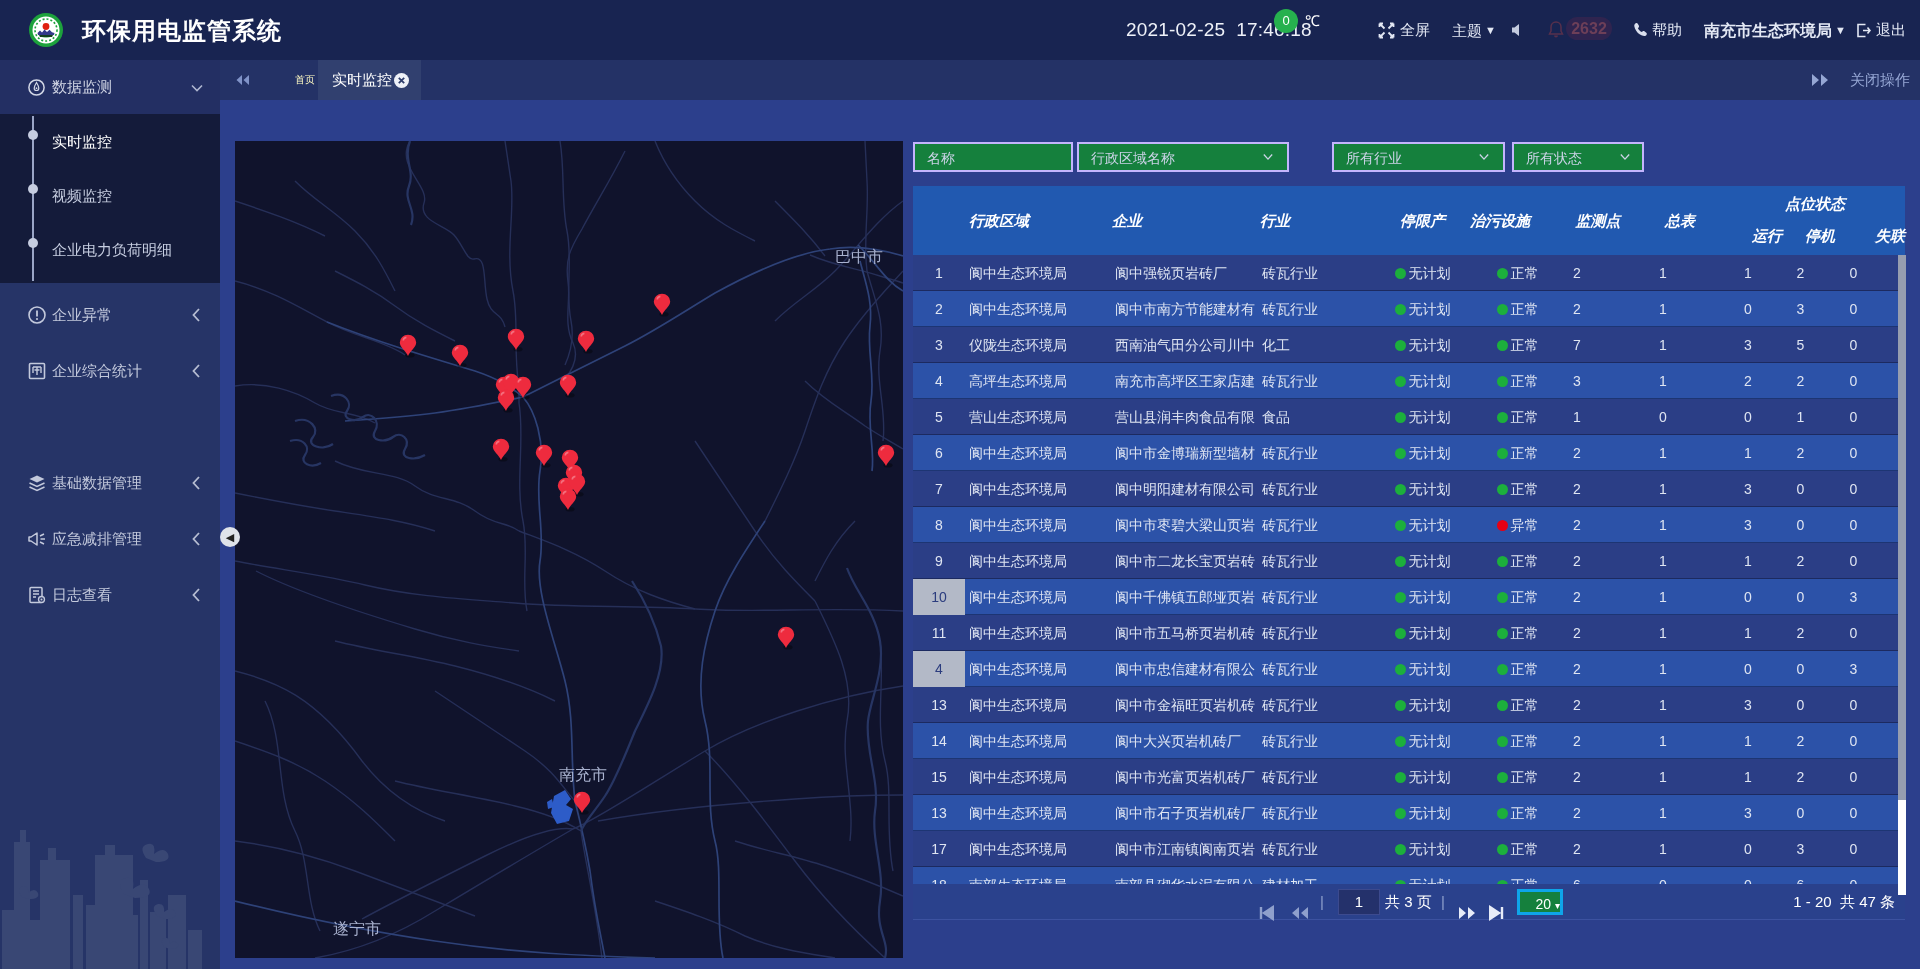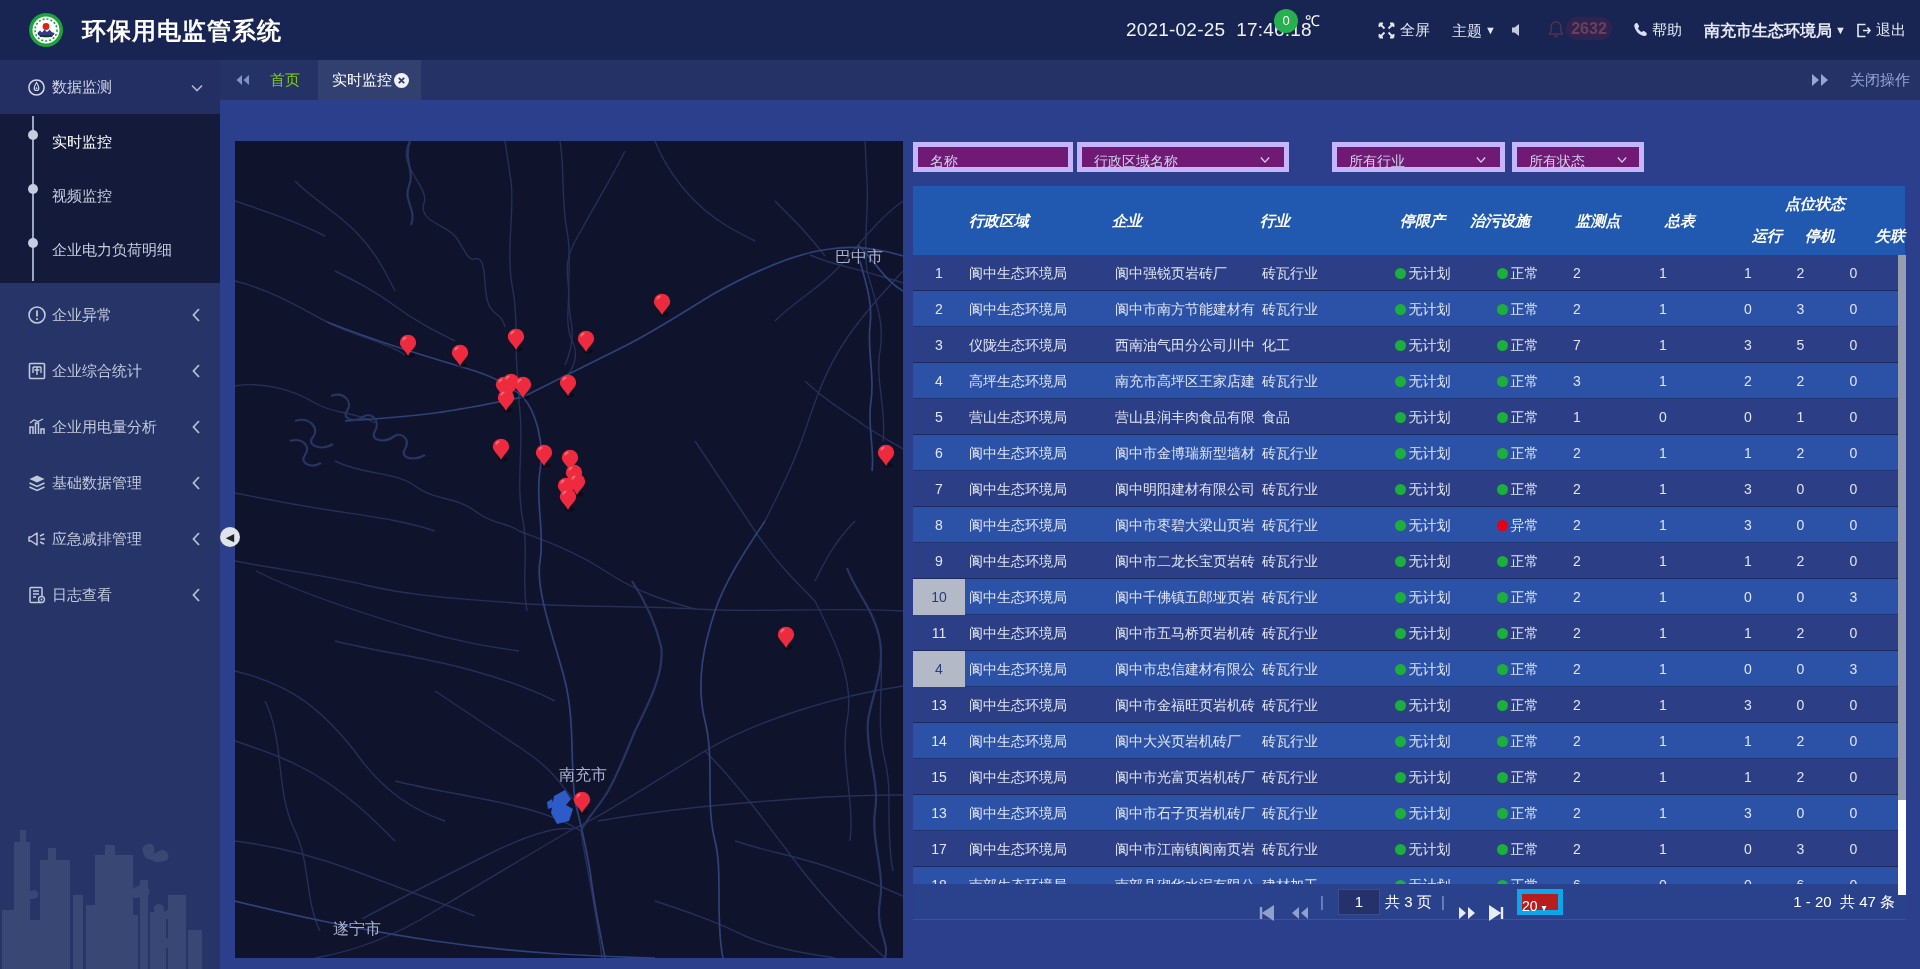--- a/index.html
+++ b/index.html
@@ -24,21 +24,21 @@
 #tabbar { position:absolute; left:220px; top:60px; width:1700px; height:40px; background:#243266; z-index:10; }
 
 #stats { position:absolute; left:220px; top:100px; width:1700px; height:42px; background:#2c3f8c; color:#fff; font-size:14px; }
 #stats span { position:absolute; top:13px; white-space:nowrap; }
 
 
 #map { position:absolute; left:235px; top:141px; width:668px; height:817px; background:#10132c; z-index:5; }
 
 
 #panel { position:absolute; left:913px; top:142px; width:992px; height:778px; z-index:6; }
-.filter-box { position:absolute; top:0; height:30px; background:#701a75; border:5px solid #c4b5fd; color:#ccd3e8; font-size:14px; line-height:28px; }
+.filter-box { position:absolute; top:0; height:30px; background:#15803d; border:2px solid #c4b5fd; color:#ccd3e8; font-size:14px; line-height:28px; }
 .filter-box .ph { padding-left:12px; }
 .fchev { position:absolute; top:8px; right:12px; width:10px; height:10px; }
 
 #thead { position:absolute; left:0; top:44px; width:992px; height:69px; background:#2159b0; color:#fff; font-size:15px; font-weight:bold; }
 .th { position:absolute; white-space:nowrap;font-style:italic; }
 #tbody { position:absolute; left:0; top:113px; width:992px; height:629px; overflow:hidden; }
 .row { position:relative; width:992px; height:36px; box-shadow:inset 0 -1px 0 rgba(10,18,50,0.45); }
 .row.odd { background:#2b3e86; }
 .row.even { background:#2c52a8; }
 .cell { position:absolute; top:0; height:36px; line-height:36px; color:#dfe5f2; font-size:14px; white-space:nowrap; }
@@ -138,30 +138,20 @@
         <svg class="chev" viewBox="0 0 8 14" fill="none" stroke="#b6bdd2" stroke-width="1.8">
           <path d="M7 1 L1.5 7 L7 13"></path>
         </svg>
     </div>
     <div class="menu-item" style="top:283px">
       <svg style="position:absolute;left:28px;top:19px" width="18" height="18" viewBox="0 0 18 18">
         <rect x="1.5" y="1.5" width="15" height="15" rx="1" fill="none" stroke="#c3c9dc" stroke-width="1.6"></rect>
         <path d="M5 5 L13 5 M5 5 L5 11 M13 5 L13 11 M9 5 L9 13 M6.5 8 L11.5 8" stroke="#c3c9dc" stroke-width="1.4"></path>
       </svg>
       <span class="lbl">企业综合统计</span>
-        <svg class="chev" viewBox="0 0 8 14" fill="none" stroke="#b6bdd2" stroke-width="1.8">
-          <path d="M7 1 L1.5 7 L7 13"></path>
-        </svg>
-    </div>
-    <div class="menu-item" style="top:339px">
-      <svg style="position:absolute;left:28px;top:19px" width="18" height="18" viewBox="0 0 18 18">
-        <path d="M2 16 L2 9 L5 9 L5 16 M7.5 16 L7.5 5 L10.5 5 L10.5 16 M13 16 L13 11 L16 11 L16 16" fill="none" stroke="#c3c9dc" stroke-width="1.5"></path>
-        <path d="M2 5 L6 2 L10 3.5 L15 1" fill="none" stroke="#c3c9dc" stroke-width="1.3"></path>
-      </svg>
-      <span class="lbl">企业用电量分析</span>
         <svg class="chev" viewBox="0 0 8 14" fill="none" stroke="#b6bdd2" stroke-width="1.8">
           <path d="M7 1 L1.5 7 L7 13"></path>
         </svg>
     </div>
     <div class="menu-item" style="top:395px">
       <svg style="position:absolute;left:28px;top:19px" width="18" height="18" viewBox="0 0 18 18">
         <path d="M9 1.5 L16.5 5 L9 8.5 L1.5 5 Z" fill="#c3c9dc"></path>
         <path d="M1.5 9 L9 12.5 L16.5 9" fill="none" stroke="#c3c9dc" stroke-width="1.5"></path>
         <path d="M1.5 13 L9 16.5 L16.5 13" fill="none" stroke="#c3c9dc" stroke-width="1.5"></path>
       </svg>
@@ -216,21 +206,21 @@
         <path d="M22 97 q-6 -9 1 -11 q6 -1 5 7 q7 -6 10 0 q2 6 -9 6 Z"></path>
         <path d="M164 147 q-5 -8 1 -9 q6 -1 4 6 q6 -5 9 0 q2 5 -8 5 Z"></path>
       </g>
     </svg>
   </div>
   <div style="position:absolute;left:220px;top:527px;width:20px;height:20px;border-radius:50%;background:#dfe3ea;z-index:25;text-align:center;line-height:20px;font-size:11px;color:#222">◀</div>
   <div id="tabbar">
     <svg style="position:absolute;left:15px;top:14px" width="15" height="12" viewBox="0 0 15 12">
       <path d="M7 1 L1.5 6 L7 11 Z M14 1 L8.5 6 L14 11 Z" fill="#8093c8"></path>
     </svg>
-    <div style="position:absolute;left:36px;top:0;width:58px;height:40px;line-height:40px;text-align:center;color:#84cc16;font-size:15px">首页</div>
+    <div style="position:absolute;left:56px;top:0;width:58px;height:40px;line-height:40px;text-align:center;color:#fef9c3;font-size:10px">首页</div>
     <div style="position:absolute;left:98px;top:0;width:103px;height:40px;background:#31406f;line-height:40px;color:#fff;font-size:15px;text-align:left;padding-left:14px">实时监控
       <svg style="position:absolute;right:12px;top:13px" width="15" height="15" viewBox="0 0 15 15">
         <circle cx="7.5" cy="7.5" r="7.5" fill="#eef1f8"></circle>
         <path d="M4.8 4.8 L10.2 10.2 M10.2 4.8 L4.8 10.2" stroke="#2e3d6b" stroke-width="1.8"></path>
       </svg>
     </div>
     <svg style="position:absolute;right:90px;top:13px" width="19" height="14" viewBox="0 0 19 14">
       <path d="M1 1 L8 7 L1 13 Z M10 1 L17 7 L10 13 Z" fill="#96a7d4"></path>
     </svg>
     <div style="position:absolute;right:10px;top:0;height:40px;line-height:40px;color:#96a7d4;font-size:15px">关闭操作</div>
@@ -617,19 +607,19 @@
     <div class="pi" style="left:407px;color:#8fa0cc">|</div>
     <div class="pi" style="left:425px;top:5px;width:42px;height:26px;background:#24316b;border:1px solid #3c4a8e;line-height:24px;text-align:center;color:#fff">1</div>
     <div class="pi" style="left:472px;color:#fff">共 3 页</div>
     <div class="pi" style="left:528px;color:#8fa0cc">|</div>
     <svg class="pi" style="left:545px;top:11px" width="18" height="14" viewBox="0 0 18 14">
         <path d="M1 1 L8 7 L1 13 Z M10 1 L17 7 L10 13 Z" fill="#e7ecf8"></path>
       </svg>
     <svg class="pi" style="left:576px;top:11px" width="15" height="14" viewBox="0 0 15 14">
         <path d="M1 1 L10 7 L1 13 Z M13 1 L13 13" stroke="#e7ecf8" stroke-width="2.4" fill="#e7ecf8"></path>
       </svg>
-    <div class="pi" style="left:604px;top:5px;width:46px;height:26px;background:#b91c1c;border:5px solid #0ea5e9;line-height:24px;text-align:left;color:#fff;font-size:14px">20 <span style="font-size:10px">▾</span></div>
+    <div class="pi" style="left:604px;top:5px;width:46px;height:26px;background:#15803d;border:3px solid #0ea5e9;line-height:24px;text-align:right;color:#fff;font-size:14px">20 <span style="font-size:10px">▾</span></div>
     <div class="pi" style="right:10px;color:#fff">1 - 20&nbsp;&nbsp;共 47 条</div>
   </div>
   <div id="scrollbar">
       <div id="sb-thumb"></div>
     </div>
 </div>
 
 </body></html>

